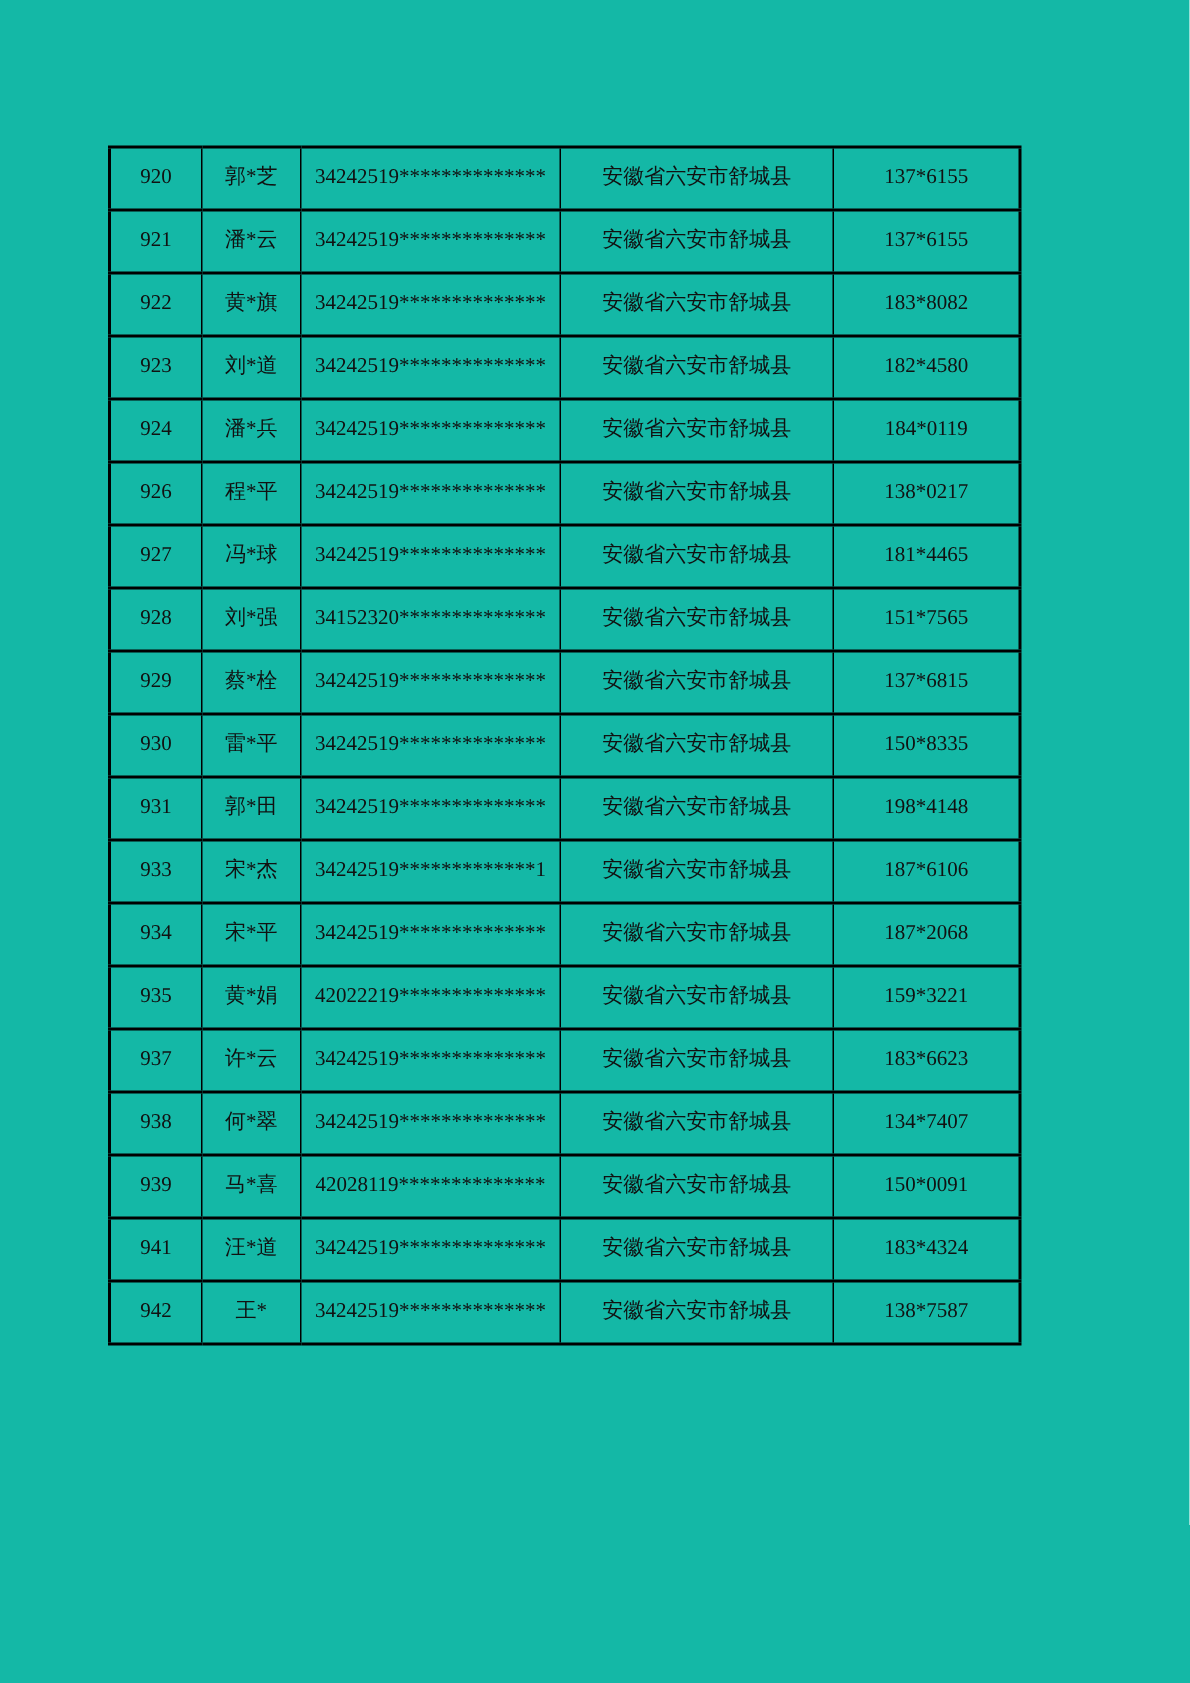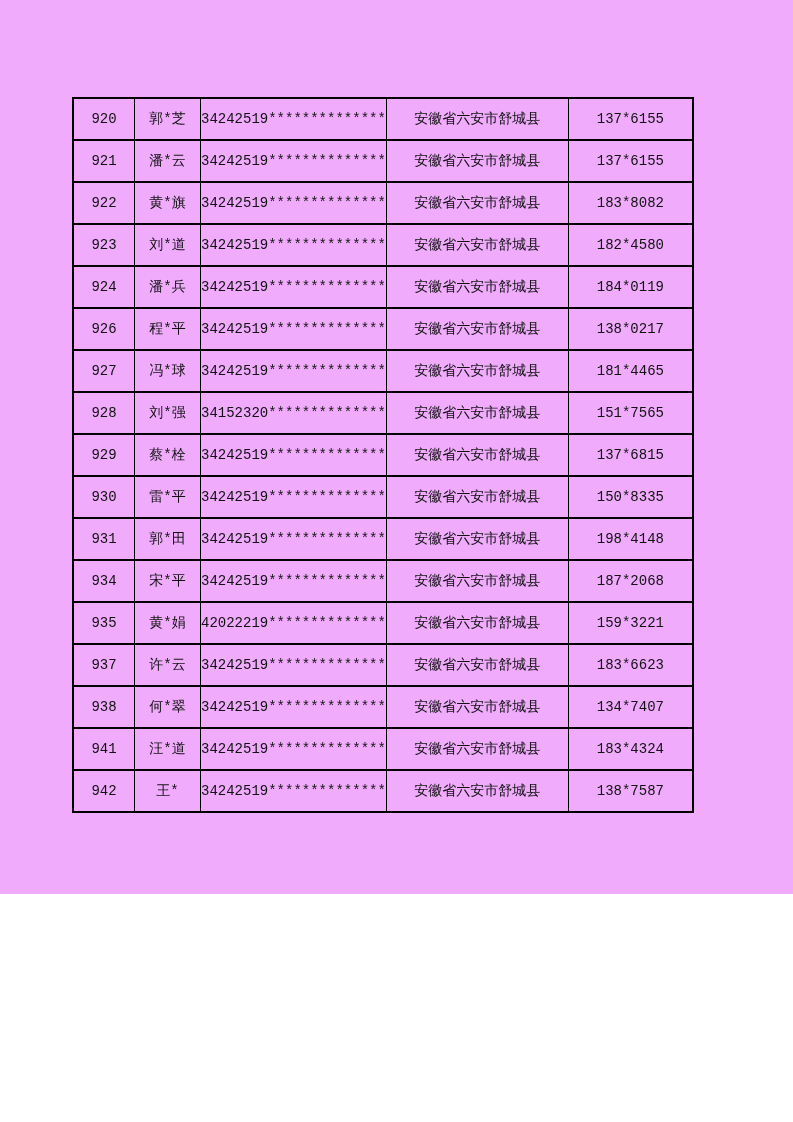--- a/index.html
+++ b/index.html
@@ -12,24 +12,23 @@
     height: 1122px;
     position: relative;
     font-family: "Liberation Serif", "DejaVu Serif", serif;
     color: #111111;
   }
   .page {
     position: absolute;
     left: 0;
     top: 0;
     width: 793px;
-    height: 894px;
-    background: #f0abfc;
+    height: 1122px;
+    background: #14b8a6;
     overflow: hidden;
-    font-family: Liberation Mono, monospace;
   }
   table.roster-table {
     position: absolute;
     left: 72px;
     top: 97px;
     border-collapse: collapse;
     table-layout: fixed;
     border: 2px solid #000000;
   }
   table.roster-table td {
@@ -129,20 +128,27 @@
           <td class="col-phone">150*8335</td>
         </tr>
         <tr>
           <td class="col-no">931</td>
           <td class="col-name">郭*田</td>
           <td class="col-id">34242519**************</td>
           <td class="col-region">安徽省六安市舒城县</td>
           <td class="col-phone">198*4148</td>
         </tr>
         <tr>
+          <td class="col-no">933</td>
+          <td class="col-name">宋*杰</td>
+          <td class="col-id">34242519*************1</td>
+          <td class="col-region">安徽省六安市舒城县</td>
+          <td class="col-phone">187*6106</td>
+        </tr>
+        <tr>
           <td class="col-no">934</td>
           <td class="col-name">宋*平</td>
           <td class="col-id">34242519**************</td>
           <td class="col-region">安徽省六安市舒城县</td>
           <td class="col-phone">187*2068</td>
         </tr>
         <tr>
           <td class="col-no">935</td>
           <td class="col-name">黄*娟</td>
           <td class="col-id">42022219**************</td>
@@ -157,20 +163,27 @@
           <td class="col-phone">183*6623</td>
         </tr>
         <tr>
           <td class="col-no">938</td>
           <td class="col-name">何*翠</td>
           <td class="col-id">34242519**************</td>
           <td class="col-region">安徽省六安市舒城县</td>
           <td class="col-phone">134*7407</td>
         </tr>
         <tr>
+          <td class="col-no">939</td>
+          <td class="col-name">马*喜</td>
+          <td class="col-id">42028119**************</td>
+          <td class="col-region">安徽省六安市舒城县</td>
+          <td class="col-phone">150*0091</td>
+        </tr>
+        <tr>
           <td class="col-no">941</td>
           <td class="col-name">汪*道</td>
           <td class="col-id">34242519**************</td>
           <td class="col-region">安徽省六安市舒城县</td>
           <td class="col-phone">183*4324</td>
         </tr>
         <tr>
           <td class="col-no">942</td>
           <td class="col-name">王*</td>
           <td class="col-id">34242519**************</td>

